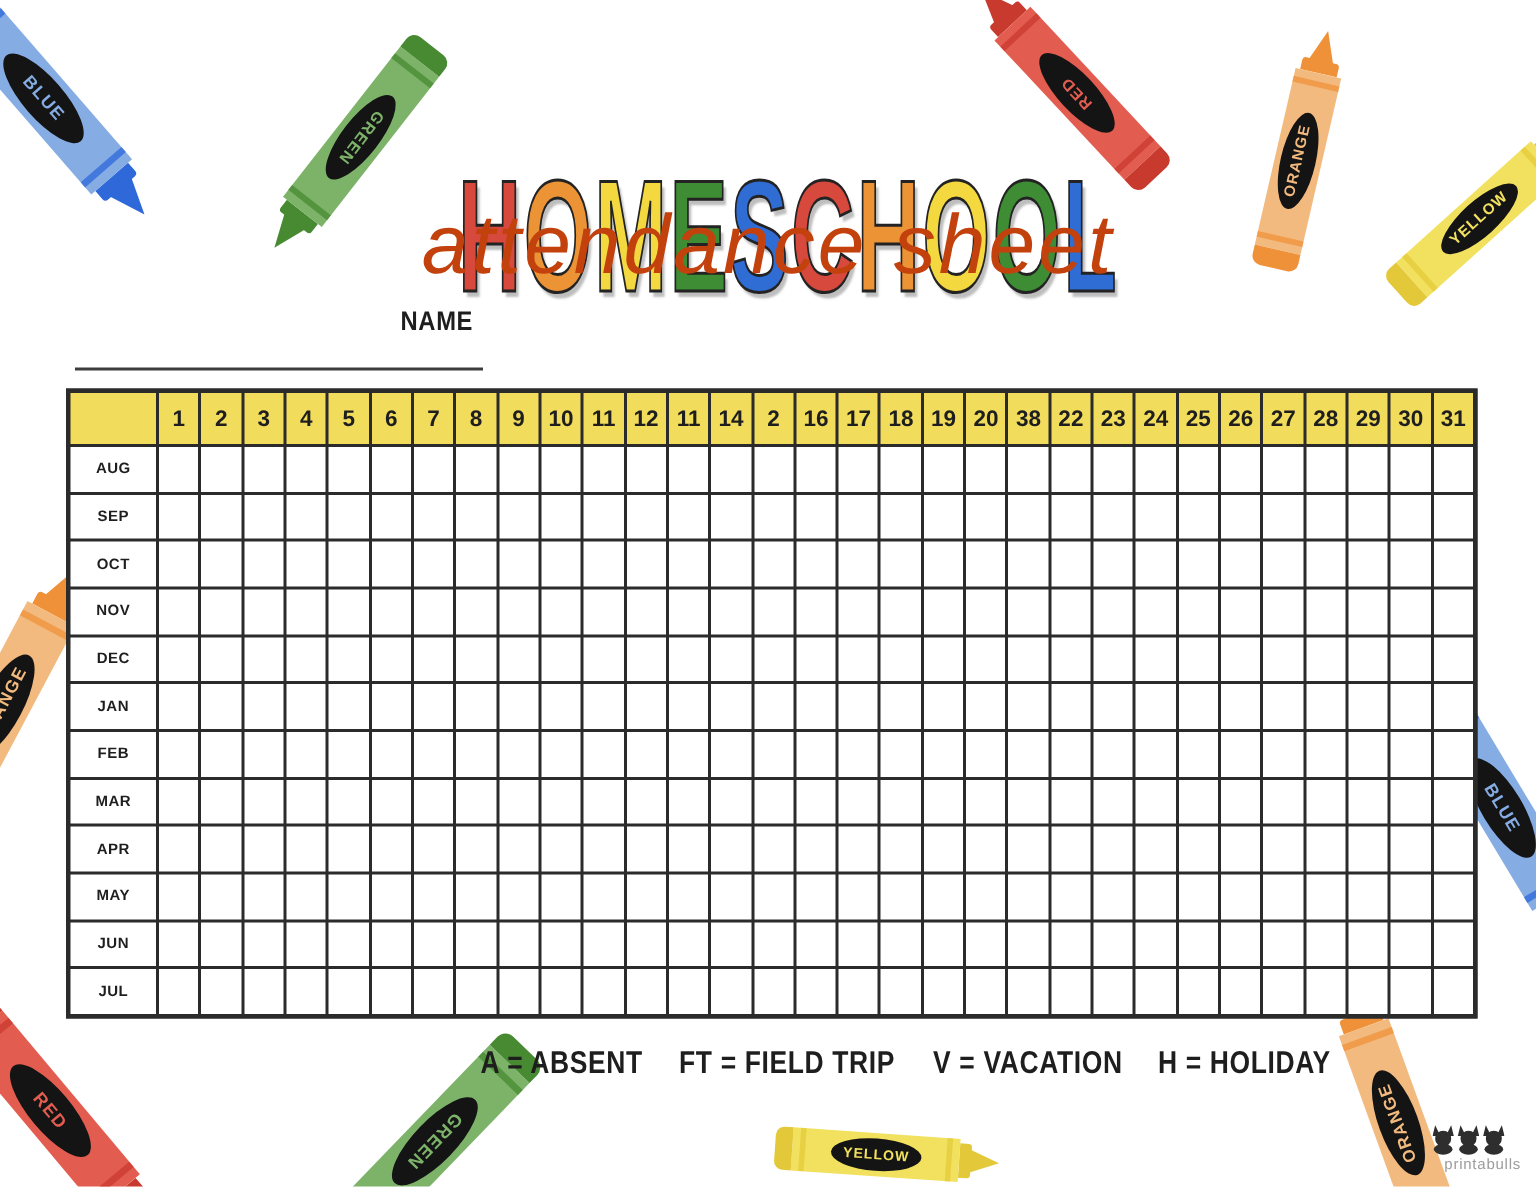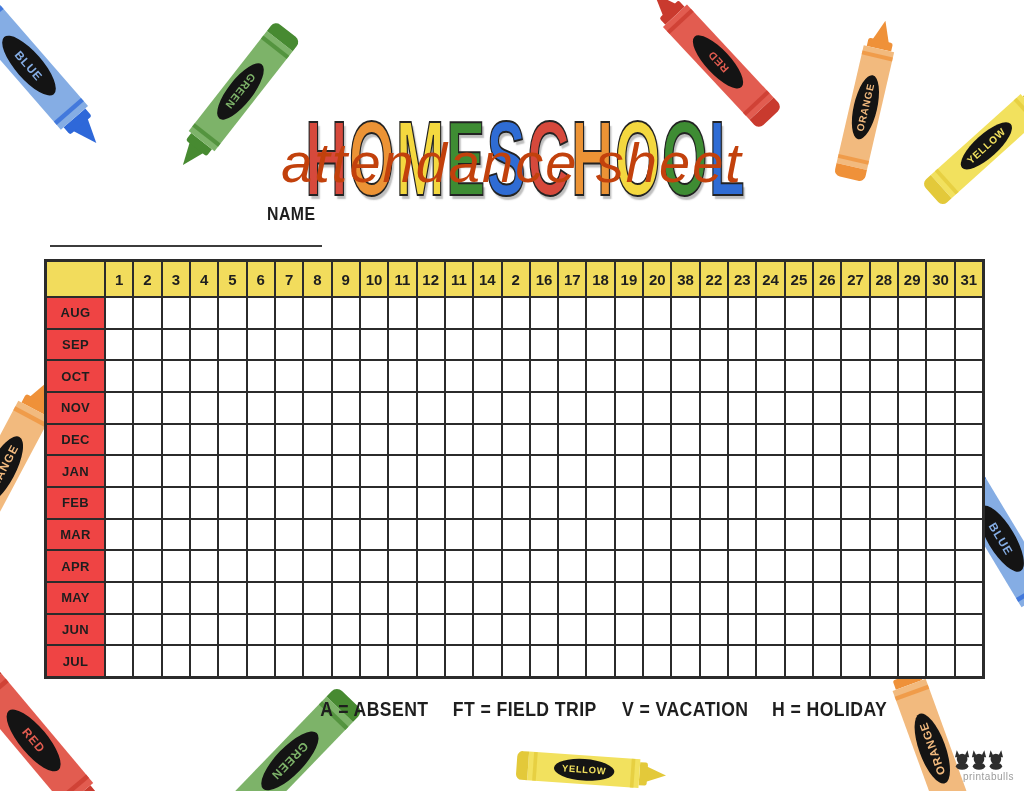--- a/index.html
+++ b/index.html
@@ -36,21 +36,21 @@
   .line-grade{width:276px;margin-left:6px;}
   .line-year{width:148px;margin-left:6px;}
   
   .att-table{
     position:absolute;left:44px;top:259px;width:941px;height:420px;z-index:2;
     display:grid;grid-template-columns:57px repeat(31,1fr);grid-template-rows:34px repeat(12,1fr);
     gap:2px;box-sizing:border-box;border:3px solid #2b2b2b;background:#2b2b2b;
   }
   .cell{display:flex;align-items:center;justify-content:center;font-weight:bold;}
   .cell.head{background:#F2DC5C;font-size:15px;}
-  .cell.month{background:#ef4444;font-size:13px;letter-spacing:.3px;}
+  .cell.month{background:#ffffff;font-size:10px;letter-spacing:.3px;}
   .cell.data{background:#ffffff;}
   
   .legend{position:absolute;left:130px;top:697px;width:768px;display:flex;justify-content:flex-end;z-index:2;}
   .legend-item{font-weight:bold;font-size:21px;letter-spacing:.5px;transform:scaleX(.84);transform-origin:center;white-space:nowrap;}
   
   .brand{position:absolute;right:10px;bottom:9px;width:70px;text-align:right;z-index:2;}
   .brand-dogs{display:block;margin:0 auto 1px;}
   .brand-name{font-size:10px;color:#9c9c9c;letter-spacing:.5px;}
 </style>
 </head>

